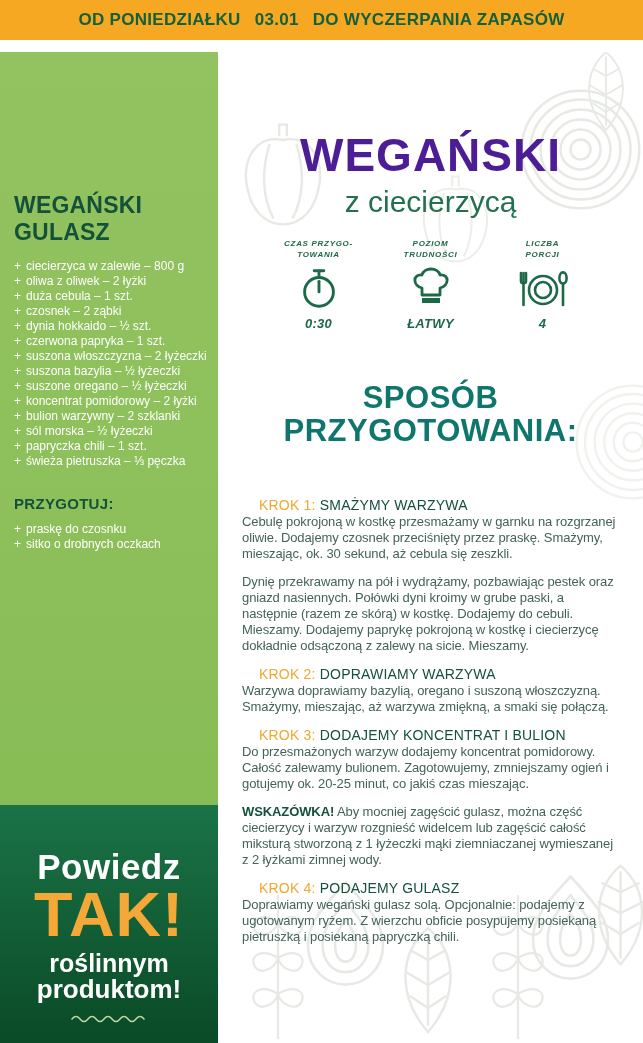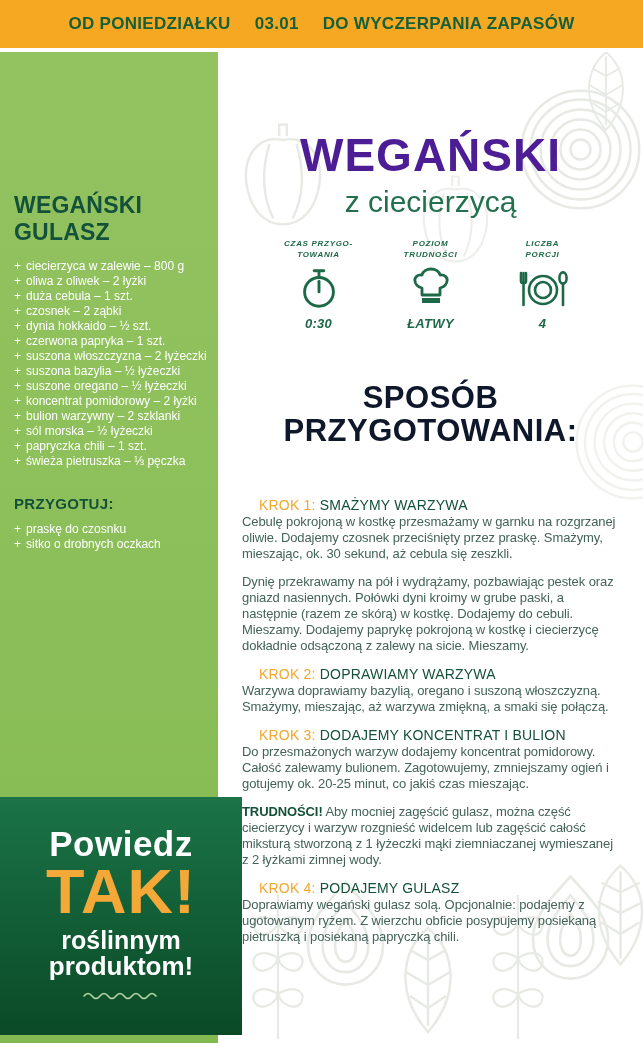--- a/index.html
+++ b/index.html
@@ -2,39 +2,39 @@
 <html><head>
 <meta charset="utf-8">
 <style>
   * { box-sizing: border-box; }
   html,body { margin:0; padding:0; }
   body { width:643px; height:1043px; font-family:"Liberation Sans", sans-serif; }
 
   .page { position:relative; width:643px; height:1043px; background:#ffffff; overflow:hidden; }
 
   
-  .banner { position:absolute; top:0; left:0; width:643px; height:48px; background:#F7A822;
-            display:flex; align-items:center; justify-content:center; gap:24px;
+  .banner { position:absolute; top:0; left:0; width:643px; height:40px; background:#F7A822;
+            display:flex; align-items:center; justify-content:center; gap:14px;
             color:#15603A; font-weight:bold; font-size:17px; letter-spacing:.3px; }
   .banner .date { font-weight:bold; }
 
   
   .sidebar { position:absolute; top:52px; left:0; width:218px; height:991px;
              background:linear-gradient(180deg,#93C361 0%, #8BBE58 60%, #83B951 100%); }
   .sidebar-top { padding:140px 6px 0 14px; }
   .side-title { margin:0 0 13px 0; font-size:23px; font-weight:bold; color:#14513５; color:#14513A; letter-spacing:.2px; }
   .side-list { list-style:none; margin:0; padding:0; color:#ffffff; font-size:12px; line-height:15px; }
   .side-list li { white-space:nowrap; display:flex; gap:5px; }
   .side-list .plus { flex:none; }
   .prepare-title { margin:26px 0 10px 0; font-size:15px; font-weight:bold; color:#14513A; letter-spacing:.3px; }
 
   
-  .promo { position:absolute; left:0; bottom:8px; width:242px; height:238px;
+  .promo { position:absolute; left:0; bottom:0; width:218px; height:238px;
            background:linear-gradient(180deg,#1B7347 0%, #0A4A26 100%);
-           color:#ffffff; text-align:center; padding-top:29px; }
+           color:#ffffff; text-align:center; padding-top:44px; }
   .promo-l1 { font-size:35px; font-weight:bold; letter-spacing:.5px; line-height:1; }
   .promo-l2 { font-size:63px; font-weight:bold; color:#F3A838; line-height:.92; margin-top:2px; letter-spacing:1px; }
   .promo-l3 { font-size:25px; font-weight:bold; margin-top:6px; line-height:1.05; }
   .promo-l4 { font-size:26px; font-weight:bold; line-height:1.05; }
   .wave { margin-top:8px; }
 
   
   .main { position:absolute; top:52px; left:218px; width:425px; height:991px; overflow:hidden; }
   .decor { position:absolute; color:#E7EAE4; pointer-events:none; }
 
@@ -42,21 +42,21 @@
            font-size:46px; font-weight:bold; line-height:1.2; letter-spacing:1px; }
   .subtitle { position:relative; margin:2px 0 0 0; text-align:center; color:#22704D;
               font-size:30px; font-weight:normal; }
 
   .info-row { position:relative; display:flex; justify-content:center; gap:24px; margin-top:20px; }
   .info-item { width:88px; text-align:center; color:#1D6847;font-style:italic; }
   .info-label { font-size:8px; font-weight:bold; letter-spacing:.7px; line-height:1.3; }
   .info-icon { height:48px; display:flex; align-items:center; justify-content:center; margin:5px 0 3px 0; }
   .info-value { font-size:13px; font-weight:bold; letter-spacing:.3px; }
 
-  .section-title { position:relative; margin:50px 0 0 0; text-align:center; color:#0f172a;
+  .section-title { position:relative; margin:50px 0 0 0; text-align:center; color:#0f766e;
                    font-size:31px; font-weight:bold; line-height:1.07; letter-spacing:.5px; }
 
   .steps { position:relative; padding:38px 22px 0 24px; }
   .step-head { margin:12px 0 1px 17px; font-size:14px; font-weight:normal; color:#14513A; letter-spacing:.2px; }
   .krok { color:#F2A72E; }
   .body-p { margin:0 0 12px 0; font-size:13px; line-height:16px; color:#44635A; letter-spacing:-.1px; }
   .tip { margin:2px 0 12px 0; }
   .tip-label { font-weight:bold; color:#14513A; }
 </style>
 </head>
@@ -353,21 +353,21 @@
 
       <div class="step">
         <div class="step-head">
           <span class="krok">KROK 3:</span>
           <span>DODAJEMY KONCENTRAT I BULION</span>
         </div>
         <p class="body-p">Do przesmażonych warzyw dodajemy koncentrat pomidorowy. Całość zalewamy bulionem. Zagotowujemy, zmniejszamy ogień i gotujemy ok. 20-25 minut, co jakiś czas mieszając.</p>
       </div>
 
       <p class="body-p tip">
-        <span class="tip-label">TRUDNOŚCI!</span>
+        <span class="tip-label">WSKAZÓWKA!</span>
         <span>Aby mocniej zagęścić gulasz, można część ciecierzycy i warzyw rozgnieść widelcem lub zagęścić całość miksturą stworzoną z 1 łyżeczki mąki ziemniaczanej wymieszanej z 2 łyżkami zimnej wody.</span>
       </p>
 
       <div class="step">
         <div class="step-head">
           <span class="krok">KROK 4:</span>
           <span>PODAJEMY GULASZ</span>
         </div>
         <p class="body-p">Doprawiamy wegański gulasz solą. Opcjonalnie: podajemy z ugotowanym ryżem. Z wierzchu obficie posypujemy posiekaną pietruszką i posiekaną papryczką chili.</p>
       </div>

